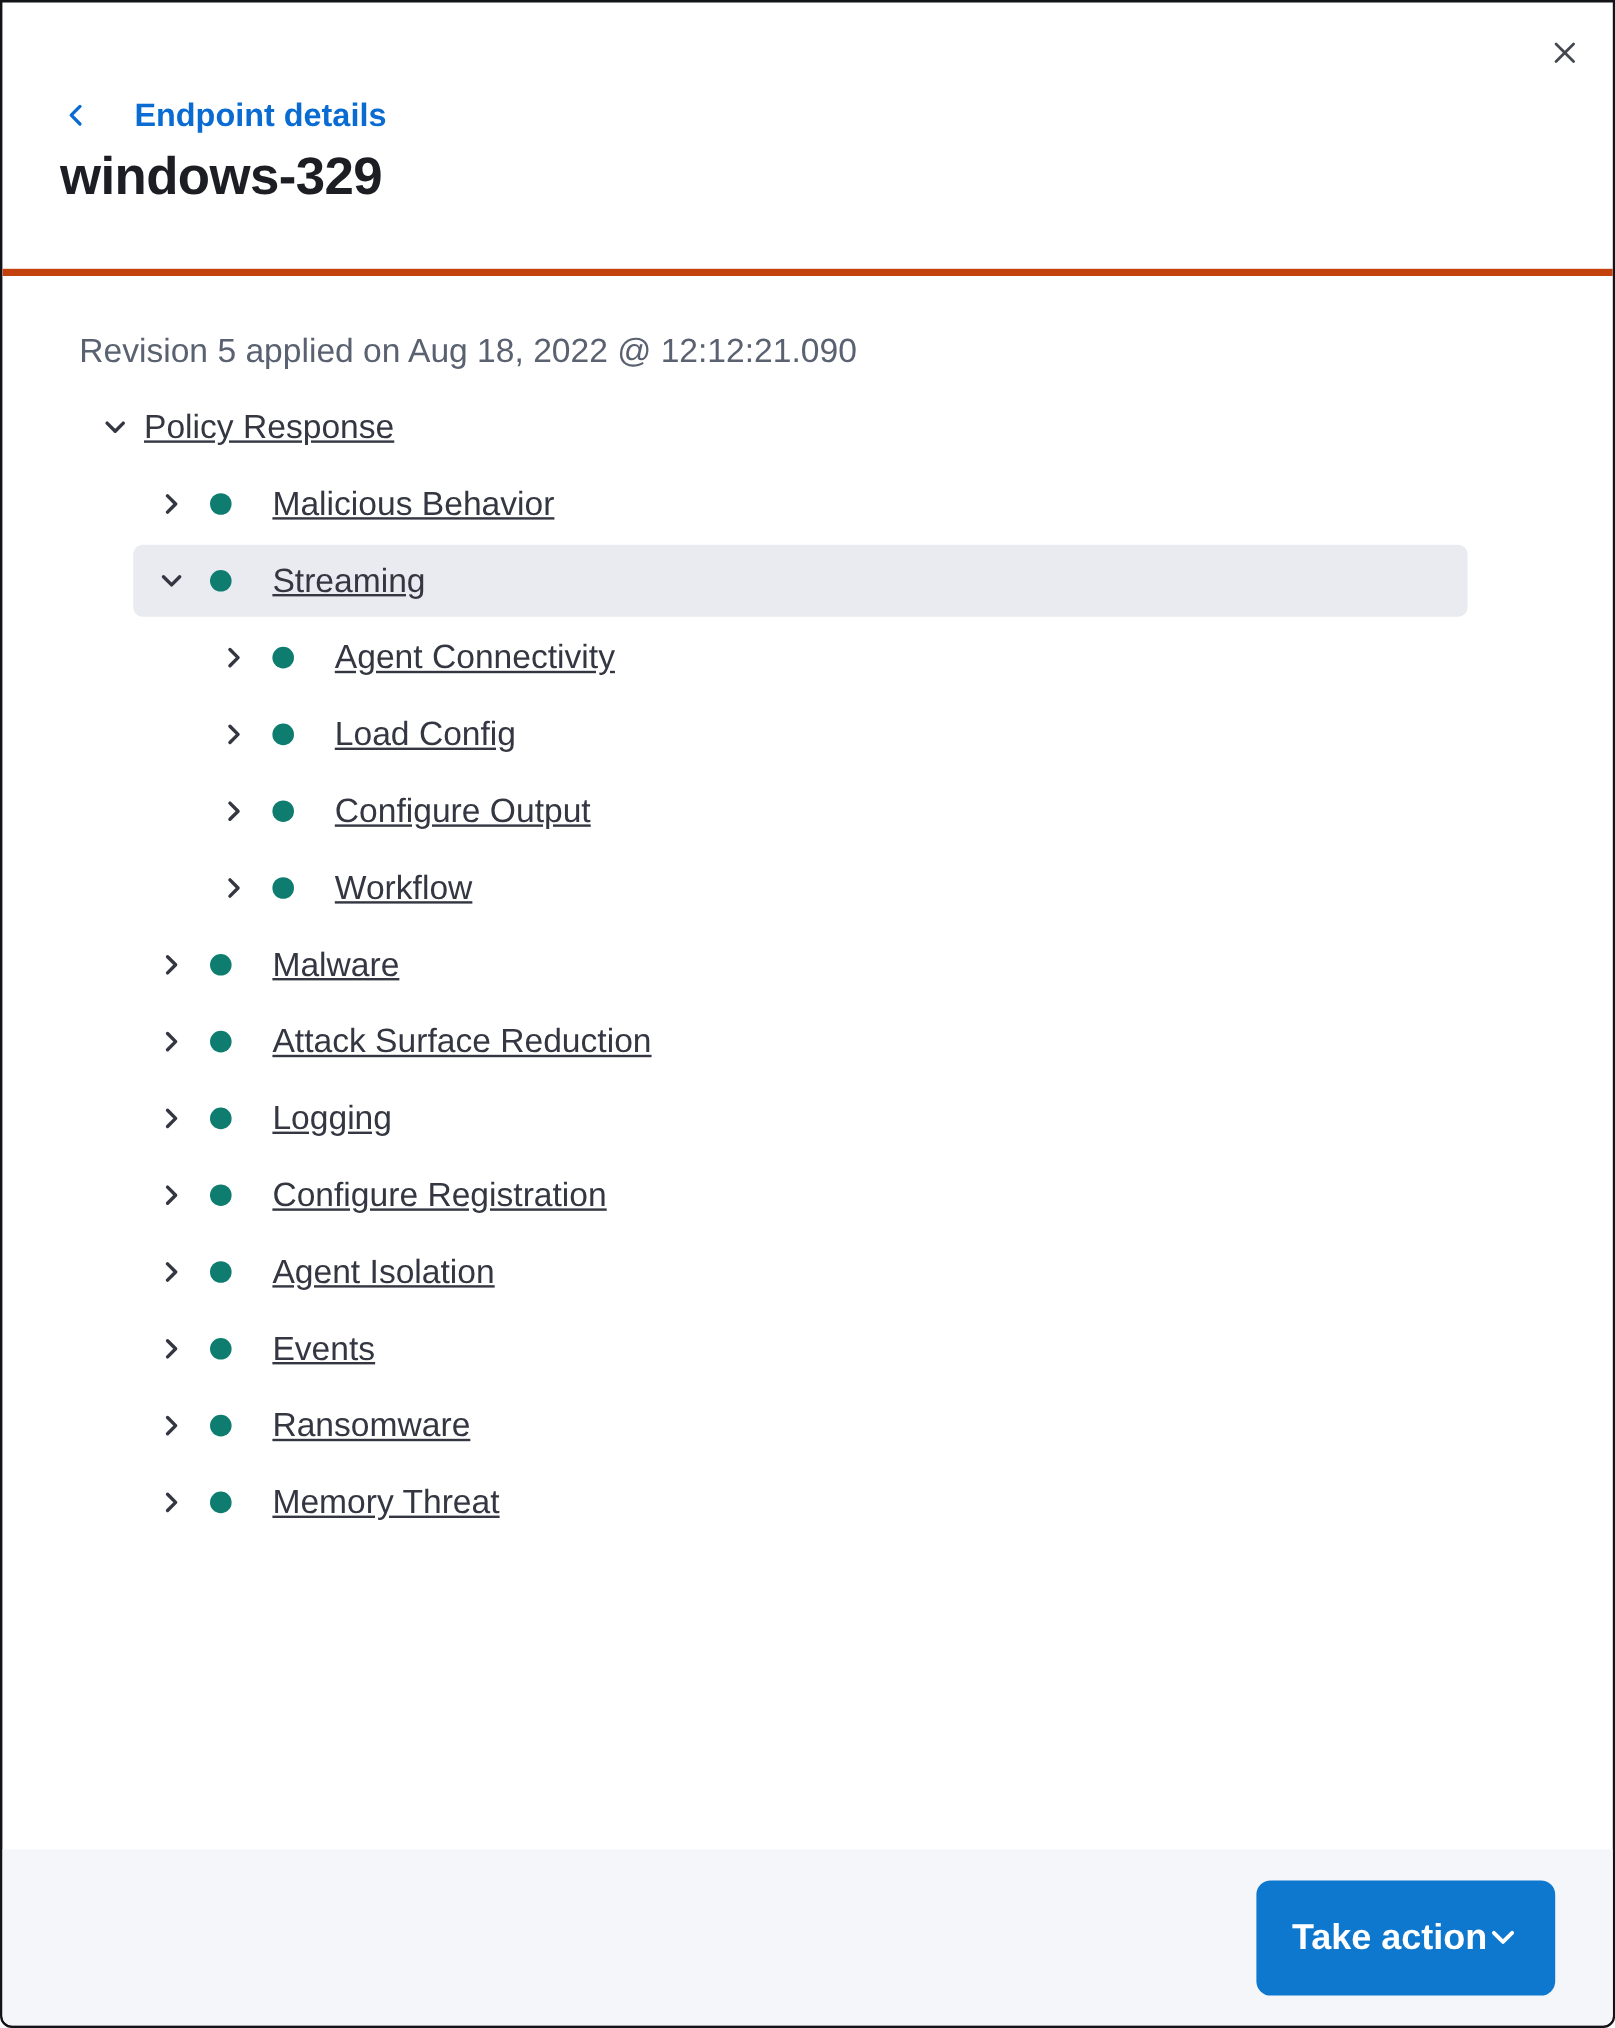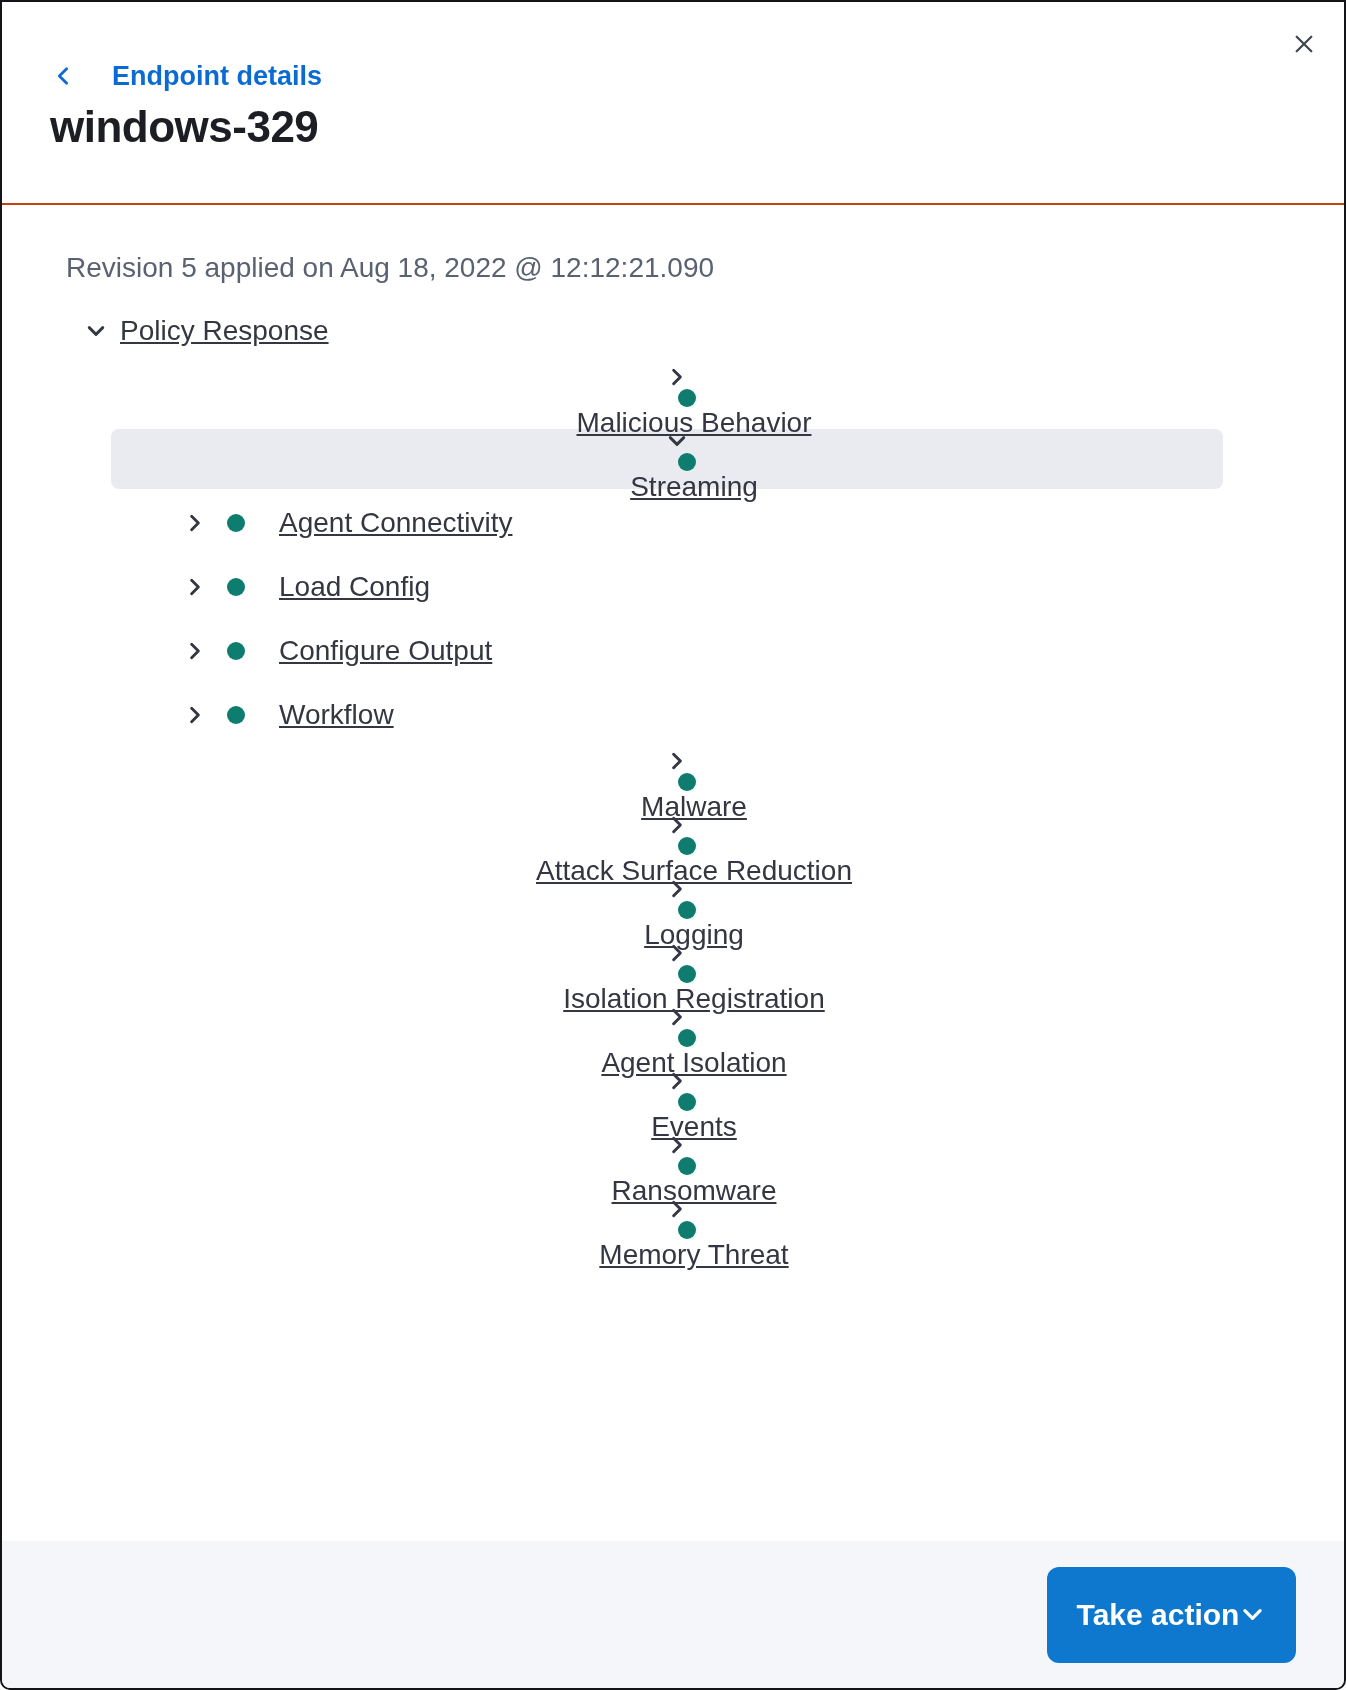--- a/index.html
+++ b/index.html
@@ -13,22 +13,23 @@
     width: 1346px; height: 1690px;
     background: #ffffff;
     border: 2px solid #121418;
     border-radius: 0 0 10px 10px;
     display: flex; flex-direction: column;
     overflow: hidden;
   }
   
   .header {
     padding: 58px 48px 50px 48px;
-    border-bottom: 2px solid #c2410c;
+    border-bottom: 6px solid #c2410c;
     position: relative;
+    margin-top: 20px;
   }
   .back-link {
     display: inline-flex; align-items: center;
     color: #0A6CD2; font-size: 27px; font-weight: 700;
     line-height: 32px; cursor: pointer; background: none; border: none;
     font-family: inherit;
   }
   .back-link .back-chevron { margin-right: 36px; display: inline-flex; }
   .back-link svg { width: 26px; height: 26px; stroke: #0A6CD2; fill: none;
     stroke-width: 1.7; stroke-linecap: round; stroke-linejoin: round; }
@@ -52,21 +53,21 @@
   .row {
     display: flex; align-items: center;
     height: 60px; margin-bottom: 4px;
     border-radius: 8px;
     color: #343741; font-size: 28px;
     cursor: pointer;
   }
   .row.root { padding-left: 18px; }
   .row.root .label { margin-left: 12px; }
   .row.lvl1, .row.lvl2 { margin-left: 45px; width: 1112px; }
-  .row.lvl1 { padding-left: 20px; flex-direction: column; }
+  .row.lvl1 { padding-left: 20px; }
   .row.lvl2 { padding-left: 72px; }
   .row.selected { background: #E9EBF1; }
   .chev-wrap { display: inline-flex; width: 24px; height: 24px;
     align-items: center; justify-content: center; flex: 0 0 auto; }
   .chev { width: 24px; height: 24px; }
   .chev path { fill: none; stroke: #343741; stroke-width: 1.9;
     stroke-linecap: round; stroke-linejoin: round; }
   .dot {
     width: 18px; height: 18px; border-radius: 50%;
     background: #0E7D70; margin-left: 20px; flex: 0 0 auto;
@@ -210,21 +211,21 @@
             <span class="dot"></span>
             <span class="label">Logging</span>
           </div>
           <div class="row lvl1">
             <span class="chev-wrap">
               <svg class="chev" viewBox="0 0 16 16">
                 <path d="M5.75 3.5 L10.25 8 L5.75 12.5"></path>
               </svg>
             </span>
             <span class="dot"></span>
-            <span class="label">Isolation Registration</span>
+            <span class="label">Configure Registration</span>
           </div>
           <div class="row lvl1">
             <span class="chev-wrap">
               <svg class="chev" viewBox="0 0 16 16">
                 <path d="M5.75 3.5 L10.25 8 L5.75 12.5"></path>
               </svg>
             </span>
             <span class="dot"></span>
             <span class="label">Agent Isolation</span>
           </div>

